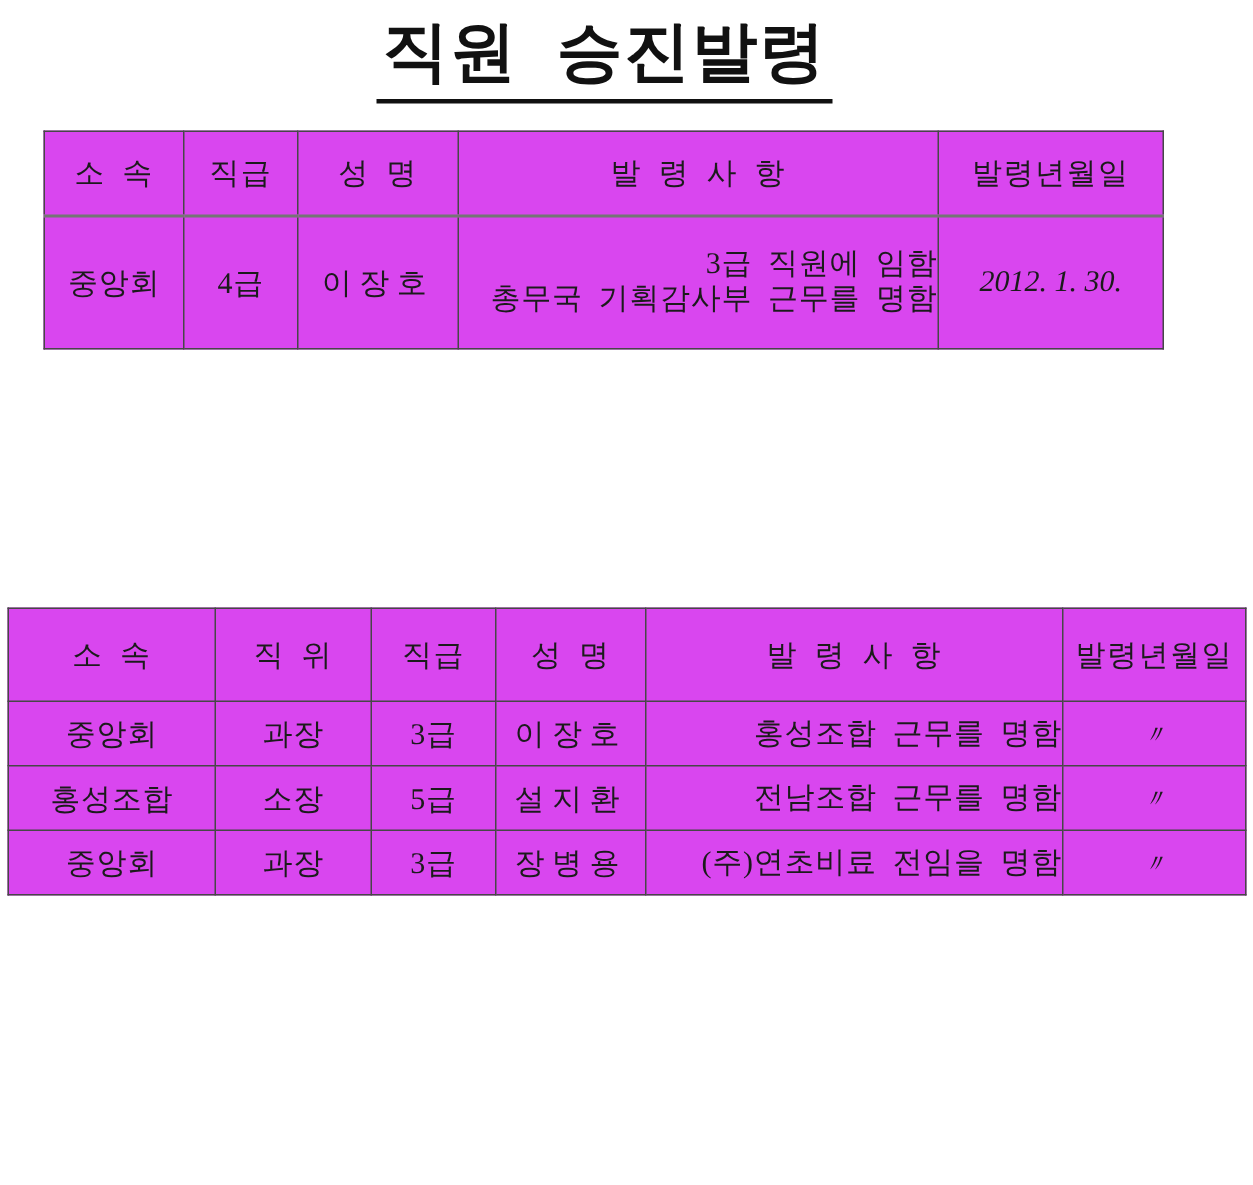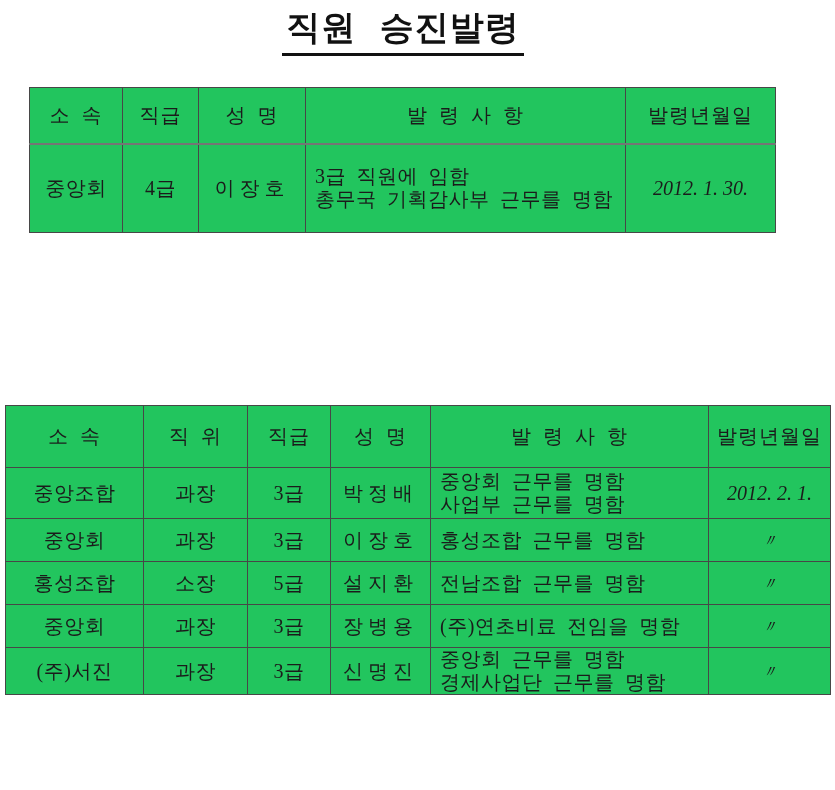--- a/index.html
+++ b/index.html
@@ -15,39 +15,39 @@
     font-family: "Liberation Serif", "DejaVu Serif", serif;
     color: #1b1b1b;
     overflow: hidden;
   }
   .doc-title {
     position: absolute;
     left: 0;
     width: 806px;
     margin: 0;
     text-align: center;
-    font-size: 34px;
+    font-size: 44px;
     font-weight: bold;
     letter-spacing: 1px;
     word-spacing: 14px;
     color: #111111;
   }
   .doc-title .title-text {
     display: inline-block;
     border-bottom: 3px solid #111111;
     padding: 0 4px 2px 4px;
   }
   .title-promotion { top: 5px; }
   .title-transfer  { top: 329px; }
 
   table.tbl {
     position: absolute;
     border-collapse: collapse;
     table-layout: fixed;
-    background: #22c55e;
+    background: #d946ef;
   }
   .tbl th, .tbl td {
     border: 1.6px solid #474747;
     padding: 0;
     text-align: center;
     vertical-align: middle;
     font-weight: normal;
     font-size: 20px;
     letter-spacing: 0.5px;
     color: #1b1b1b;
@@ -56,21 +56,21 @@
   .tbl th {
     letter-spacing: 1px;
     word-spacing: 5px;
   }
   .tbl-promotion { left: 29px; top: 87px;  width: 746px; }
   .tbl-transfer  { left: 5px;  top: 405px; width: 825px; }
   .tbl-promotion thead th { border-bottom: 2px solid #757575; }
 
   td.cell-name { letter-spacing: 5px; }
   td.cell-order {
-    text-align: left;
+    text-align: right;
     padding-left: 9px;
     word-spacing: 5px;
     line-height: 23px;
   }
   td.cell-date { letter-spacing: 0; font-style: italic; }
   td.cell-date.ditto { font-size: 17px; letter-spacing: 0; }
   .order-line { display: block; white-space: nowrap; }
 </style>
 </head>
 <body>
@@ -124,31 +124,20 @@
       <tr style="height:62px">
         <th>소 속</th>
         <th>직 위</th>
         <th>직급</th>
         <th>성 명</th>
         <th>발 령 사 항</th>
         <th>발령년월일</th>
       </tr>
     </thead>
     <tbody>
-      <tr style="height:51px">
-        <td class="cell-affiliation">중앙조합</td>
-        <td class="cell-position">과장</td>
-        <td class="cell-grade">3급</td>
-        <td class="cell-name">박정배</td>
-        <td class="cell-order">
-          <span class="order-line">중앙회 근무를 명함</span>
-          <span class="order-line">사업부 근무를 명함</span>
-        </td>
-        <td class="cell-date">2012. 2. 1.</td>
-      </tr>
       <tr style="height:43px">
         <td class="cell-affiliation">중앙회</td>
         <td class="cell-position">과장</td>
         <td class="cell-grade">3급</td>
         <td class="cell-name">이장호</td>
         <td class="cell-order">
           <span class="order-line">홍성조합 근무를 명함</span>
         </td>
         <td class="cell-date ditto">〃</td>
       </tr>
@@ -165,27 +154,16 @@
       <tr style="height:43px">
         <td class="cell-affiliation">중앙회</td>
         <td class="cell-position">과장</td>
         <td class="cell-grade">3급</td>
         <td class="cell-name">장병용</td>
         <td class="cell-order">
           <span class="order-line">(주)연초비료 전임을 명함</span>
         </td>
         <td class="cell-date ditto">〃</td>
       </tr>
-      <tr style="height:47px">
-        <td class="cell-affiliation">(주)서진</td>
-        <td class="cell-position">과장</td>
-        <td class="cell-grade">3급</td>
-        <td class="cell-name">신명진</td>
-        <td class="cell-order">
-          <span class="order-line">중앙회 근무를 명함</span>
-          <span class="order-line">경제사업단 근무를 명함</span>
-        </td>
-        <td class="cell-date ditto">〃</td>
-      </tr>
     </tbody>
   </table>
 
 </div>
 
 </body></html>

